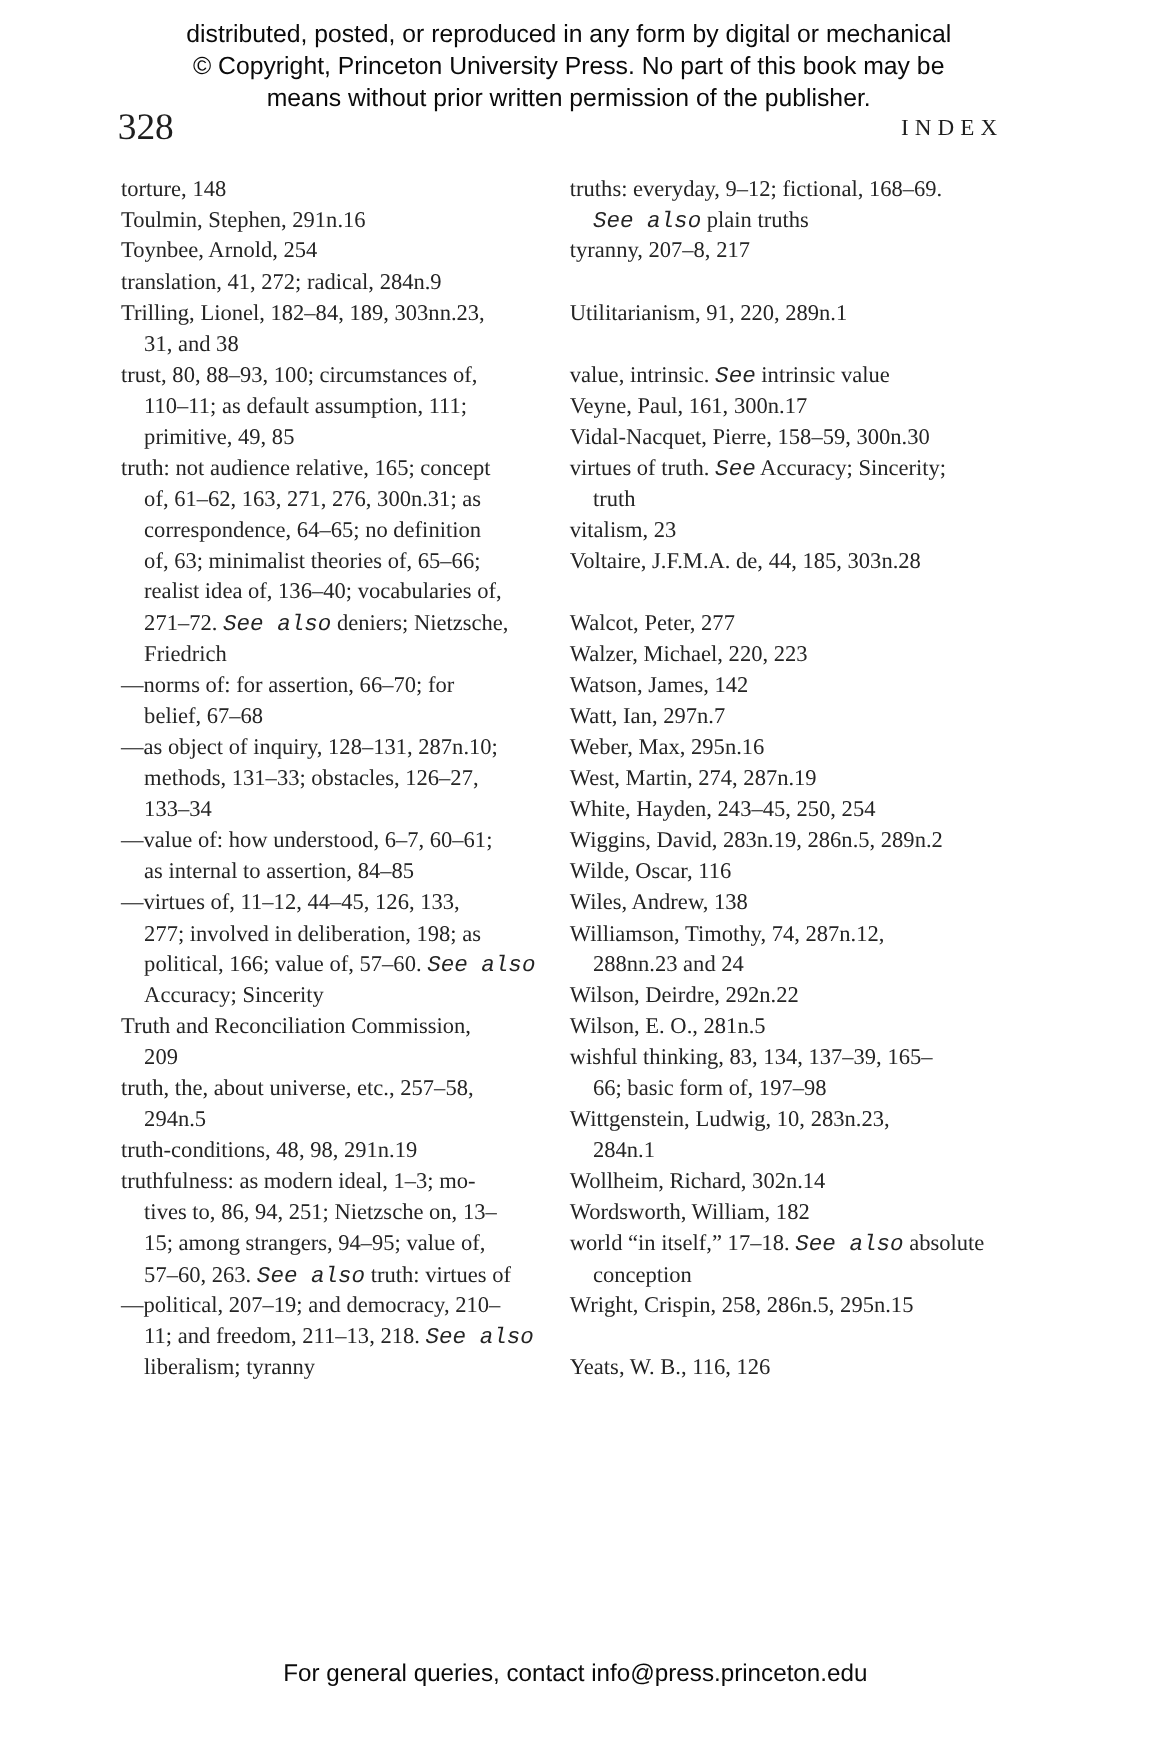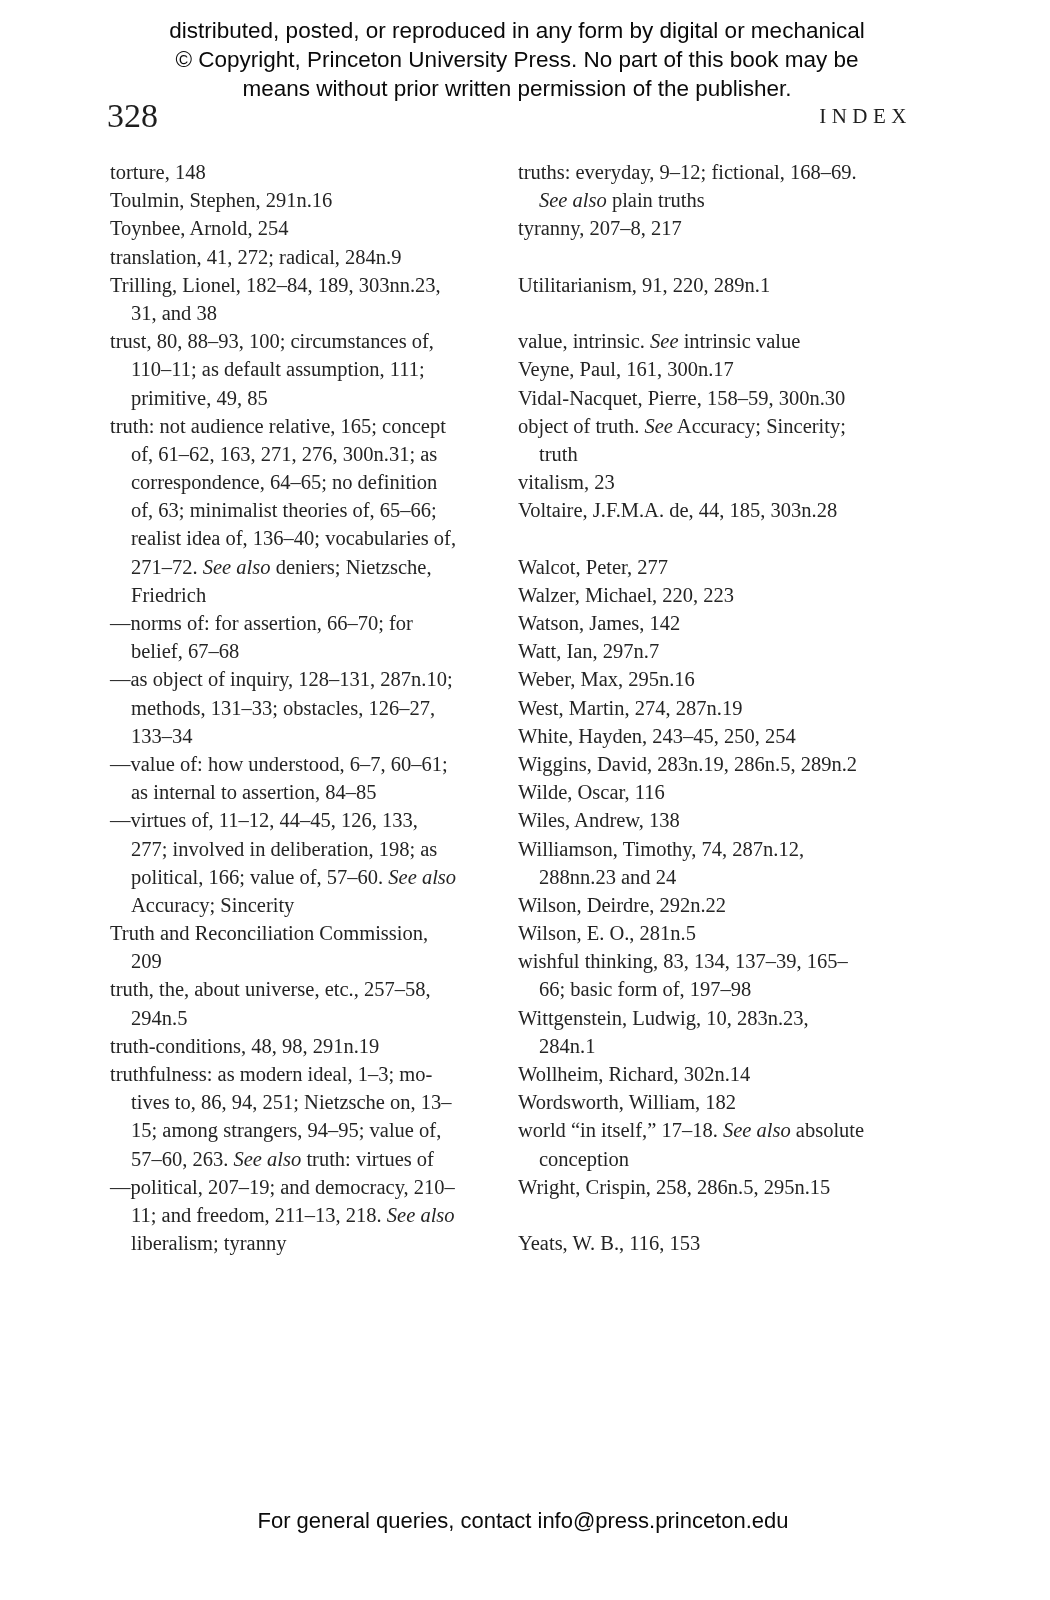--- a/index.html
+++ b/index.html
@@ -50,21 +50,21 @@
     color: #242424;
   }
   .col { width: 390px; }
   .col-right { margin-left: 18px; width: 392px; }
   .index-line {
     height: 28.2px;
     line-height: 28.2px;
     white-space: nowrap;
   }
   .index-line.indent { padding-left: 21px; }
-  .index-line .italic { font-style: italic; }
+  .index-line .italic { font-style: italic; font-family: Liberation Mono, monospace; }
   .footer {
     position: absolute;
     top: 1508px;
     left: 0;
     right: 4px;
     text-align: center;
     font-family: "Liberation Sans", "DejaVu Sans", sans-serif;
     font-size: 22px;
     color: #0a0a0a;
   }
@@ -128,21 +128,21 @@
     <div class="col col-right">
         <div class="index-line"><span>truths: everyday, 9–12; fictional, 168–69.</span></div>
         <div class="index-line indent"><span class="italic">See also</span><span> plain truths</span></div>
         <div class="index-line"><span>tyranny, 207–8, 217</span></div>
         <div class="index-line">&nbsp;</div>
         <div class="index-line"><span>Utilitarianism, 91, 220, 289n.1</span></div>
         <div class="index-line">&nbsp;</div>
         <div class="index-line"><span>value, intrinsic. </span><span class="italic">See</span><span> intrinsic value</span></div>
         <div class="index-line"><span>Veyne, Paul, 161, 300n.17</span></div>
         <div class="index-line"><span>Vidal-Nacquet, Pierre, 158–59, 300n.30</span></div>
-        <div class="index-line"><span>object of truth. </span><span class="italic">See</span><span> Accuracy; Sincerity;</span></div>
+        <div class="index-line"><span>virtues of truth. </span><span class="italic">See</span><span> Accuracy; Sincerity;</span></div>
         <div class="index-line indent"><span>truth</span></div>
         <div class="index-line"><span>vitalism, 23</span></div>
         <div class="index-line"><span>Voltaire, J.F.M.A. de, 44, 185, 303n.28</span></div>
         <div class="index-line">&nbsp;</div>
         <div class="index-line"><span>Walcot, Peter, 277</span></div>
         <div class="index-line"><span>Walzer, Michael, 220, 223</span></div>
         <div class="index-line"><span>Watson, James, 142</span></div>
         <div class="index-line"><span>Watt, Ian, 297n.7</span></div>
         <div class="index-line"><span>Weber, Max, 295n.16</span></div>
         <div class="index-line"><span>West, Martin, 274, 287n.19</span></div>
@@ -157,19 +157,19 @@
         <div class="index-line"><span>wishful thinking, 83, 134, 137–39, 165–</span></div>
         <div class="index-line indent"><span>66; basic form of, 197–98</span></div>
         <div class="index-line"><span>Wittgenstein, Ludwig, 10, 283n.23,</span></div>
         <div class="index-line indent"><span>284n.1</span></div>
         <div class="index-line"><span>Wollheim, Richard, 302n.14</span></div>
         <div class="index-line"><span>Wordsworth, William, 182</span></div>
         <div class="index-line"><span>world “in itself,” 17–18. </span><span class="italic">See also</span><span> absolute</span></div>
         <div class="index-line indent"><span>conception</span></div>
         <div class="index-line"><span>Wright, Crispin, 258, 286n.5, 295n.15</span></div>
         <div class="index-line">&nbsp;</div>
-        <div class="index-line"><span>Yeats, W. B., 116, 153</span></div>
+        <div class="index-line"><span>Yeats, W. B., 116, 126</span></div>
       </div>
   </div>
 
   <div class="footer">For general queries, contact info@press.princeton.edu</div>
 
 </div>
 
 </body></html>

